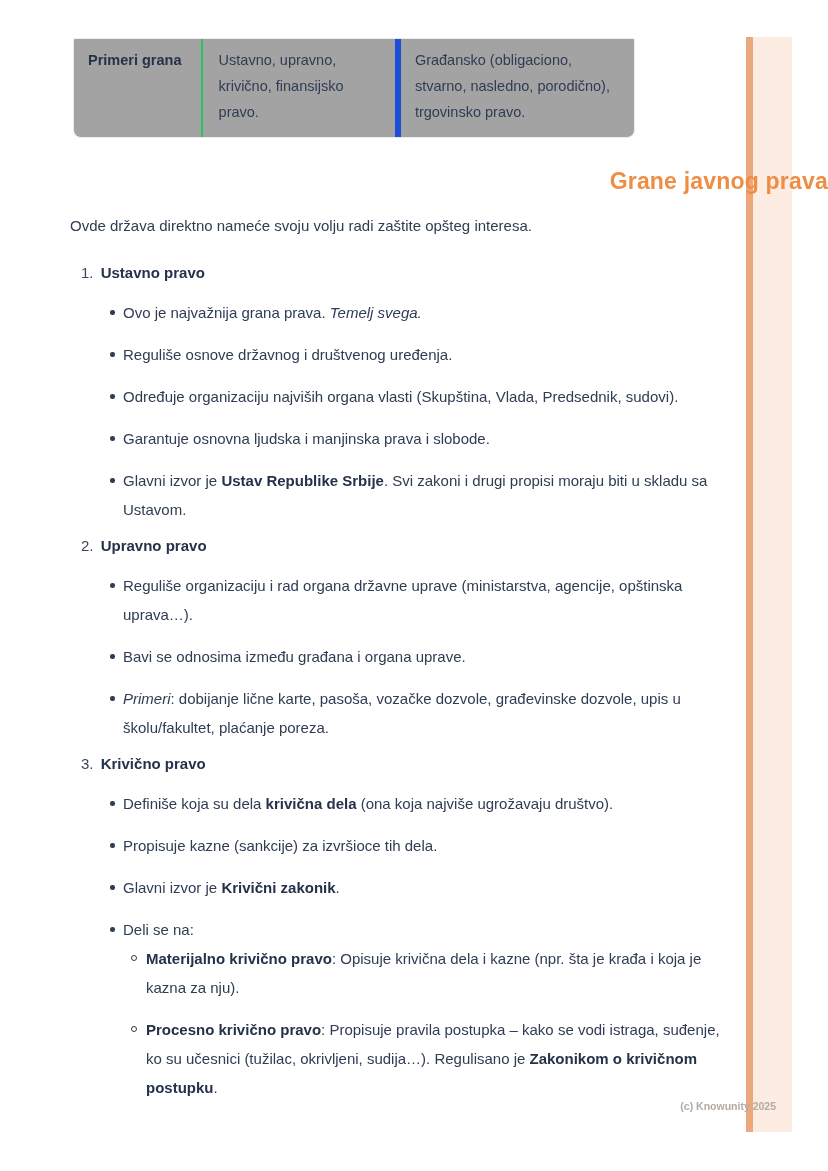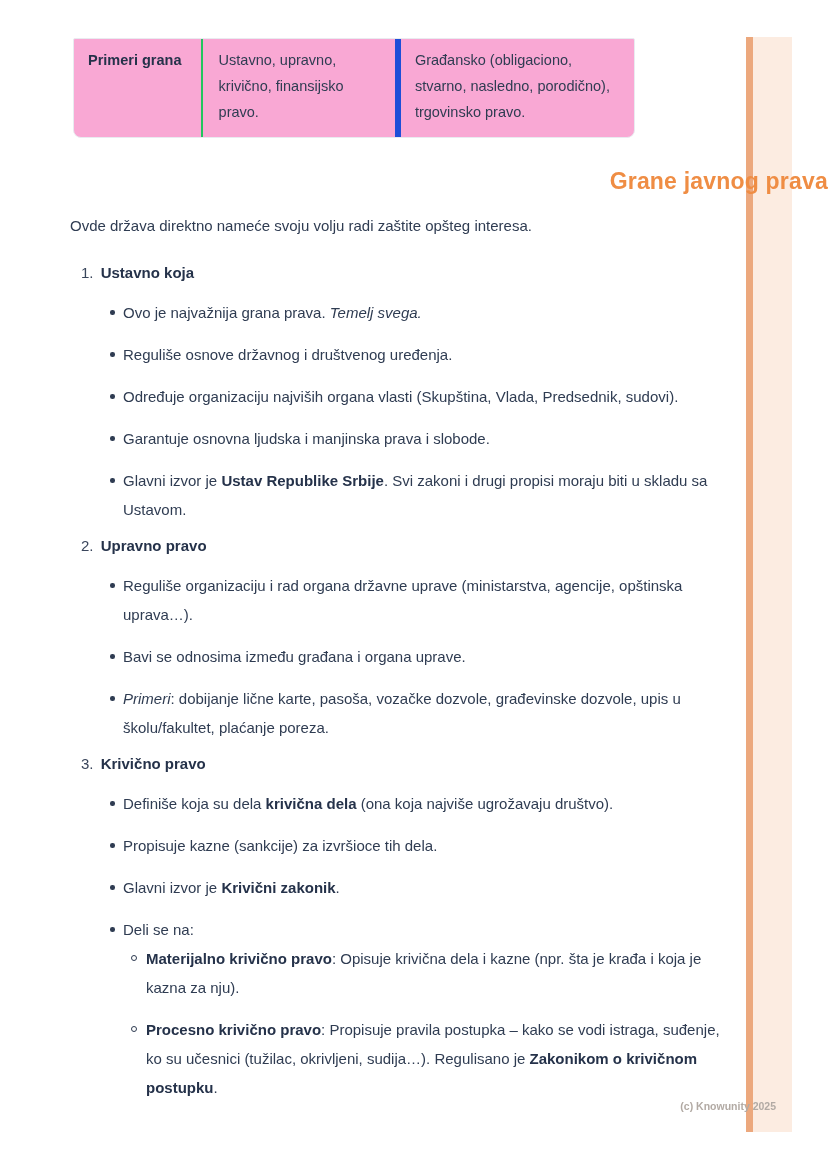--- a/index.html
+++ b/index.html
@@ -33,21 +33,21 @@
     z-index: 1;
     padding: 38px 0 0 70px;
   }
   
   .table-wrap {
     width: 562px;
     margin-left: 3px;
     display: flex;
     border: 1px solid #e9ebf0;
     border-radius: 2px 2px 8px 8px;
-    background: #f9a8d4;
+    background: #a3a3a3;
   }
   .table-cell {
     padding: 8px 14px 12px;
     font-size: 14.5px;
     line-height: 26px;
   }
   .cell-label   { width: 127px; font-weight: 700; color: #25324a; }
   .cell-public  { width: 195px; border-left: 2px solid #22c55e; padding-left: 16px; }
   .cell-private { width: 240px; border-left: 6px solid #1d4ed8; }
   
@@ -127,21 +127,21 @@
     <div class="table-cell cell-public">Ustavno, upravno, krivično, finansijsko pravo.</div>
     <div class="table-cell cell-private">Građansko (obligaciono, stvarno, nasledno, porodično), trgovinsko pravo.</div>
   </div>
 
   <h1 class="section-heading">Grane javnog prava</h1>
 
   <p class="intro">Ovde država direktno nameće svoju volju radi zaštite opšteg interesa.</p>
 
   <div id="public-law-list">
       <div class="num-item">
-        <div class="num-title"><span class="num">1.</span> <span class="b">Ustavno koja</span></div>
+        <div class="num-title"><span class="num">1.</span> <span class="b">Ustavno pravo</span></div>
         <ul class="bullets">
           <li><span>Ovo je najvažnija grana prava. </span><span class="i">Temelj svega.</span></li>
           <li><span>Reguliše osnove državnog i društvenog uređenja.</span></li>
           <li><span>Određuje organizaciju najviših organa vlasti (Skupština, Vlada, Predsednik, sudovi).</span></li>
           <li><span>Garantuje osnovna ljudska i manjinska prava i slobode.</span></li>
           <li><span>Glavni izvor je </span><span class="b">Ustav Republike Srbije</span><span>. Svi zakoni i drugi propisi moraju biti u skladu sa Ustavom.</span></li>
         </ul>
       </div>
       <div class="num-item">
         <div class="num-title"><span class="num">2.</span> <span class="b">Upravno pravo</span></div>

